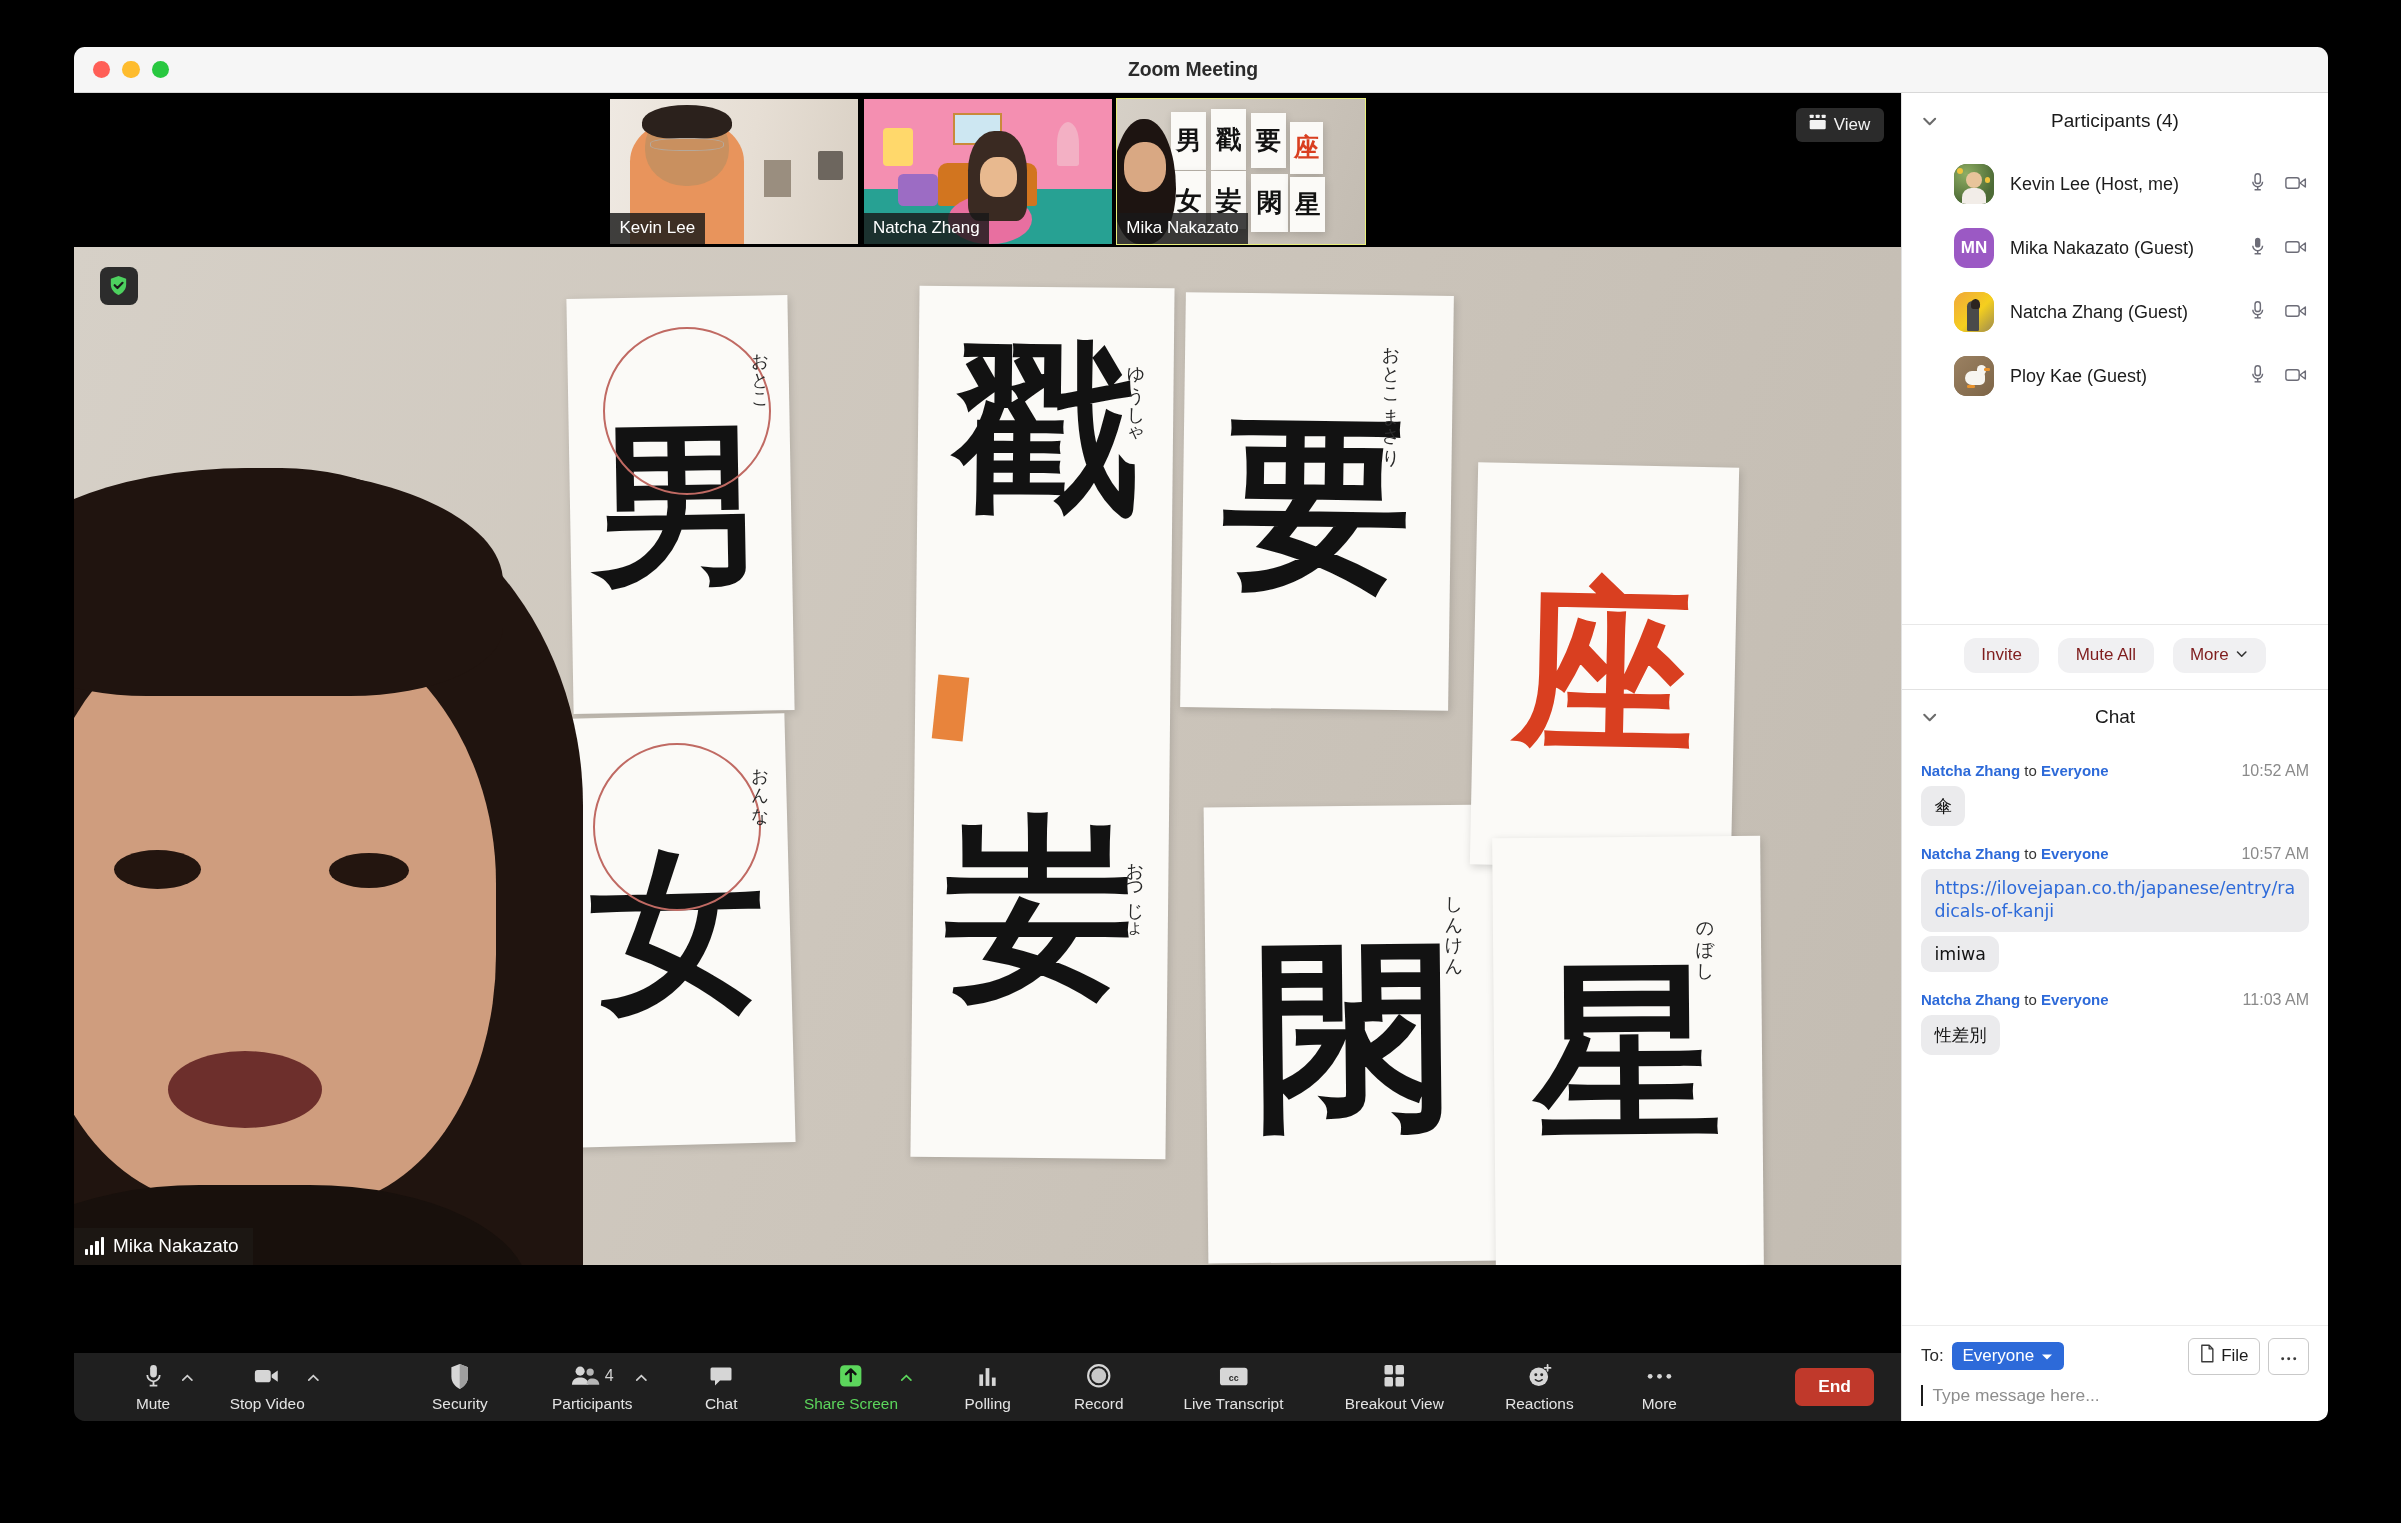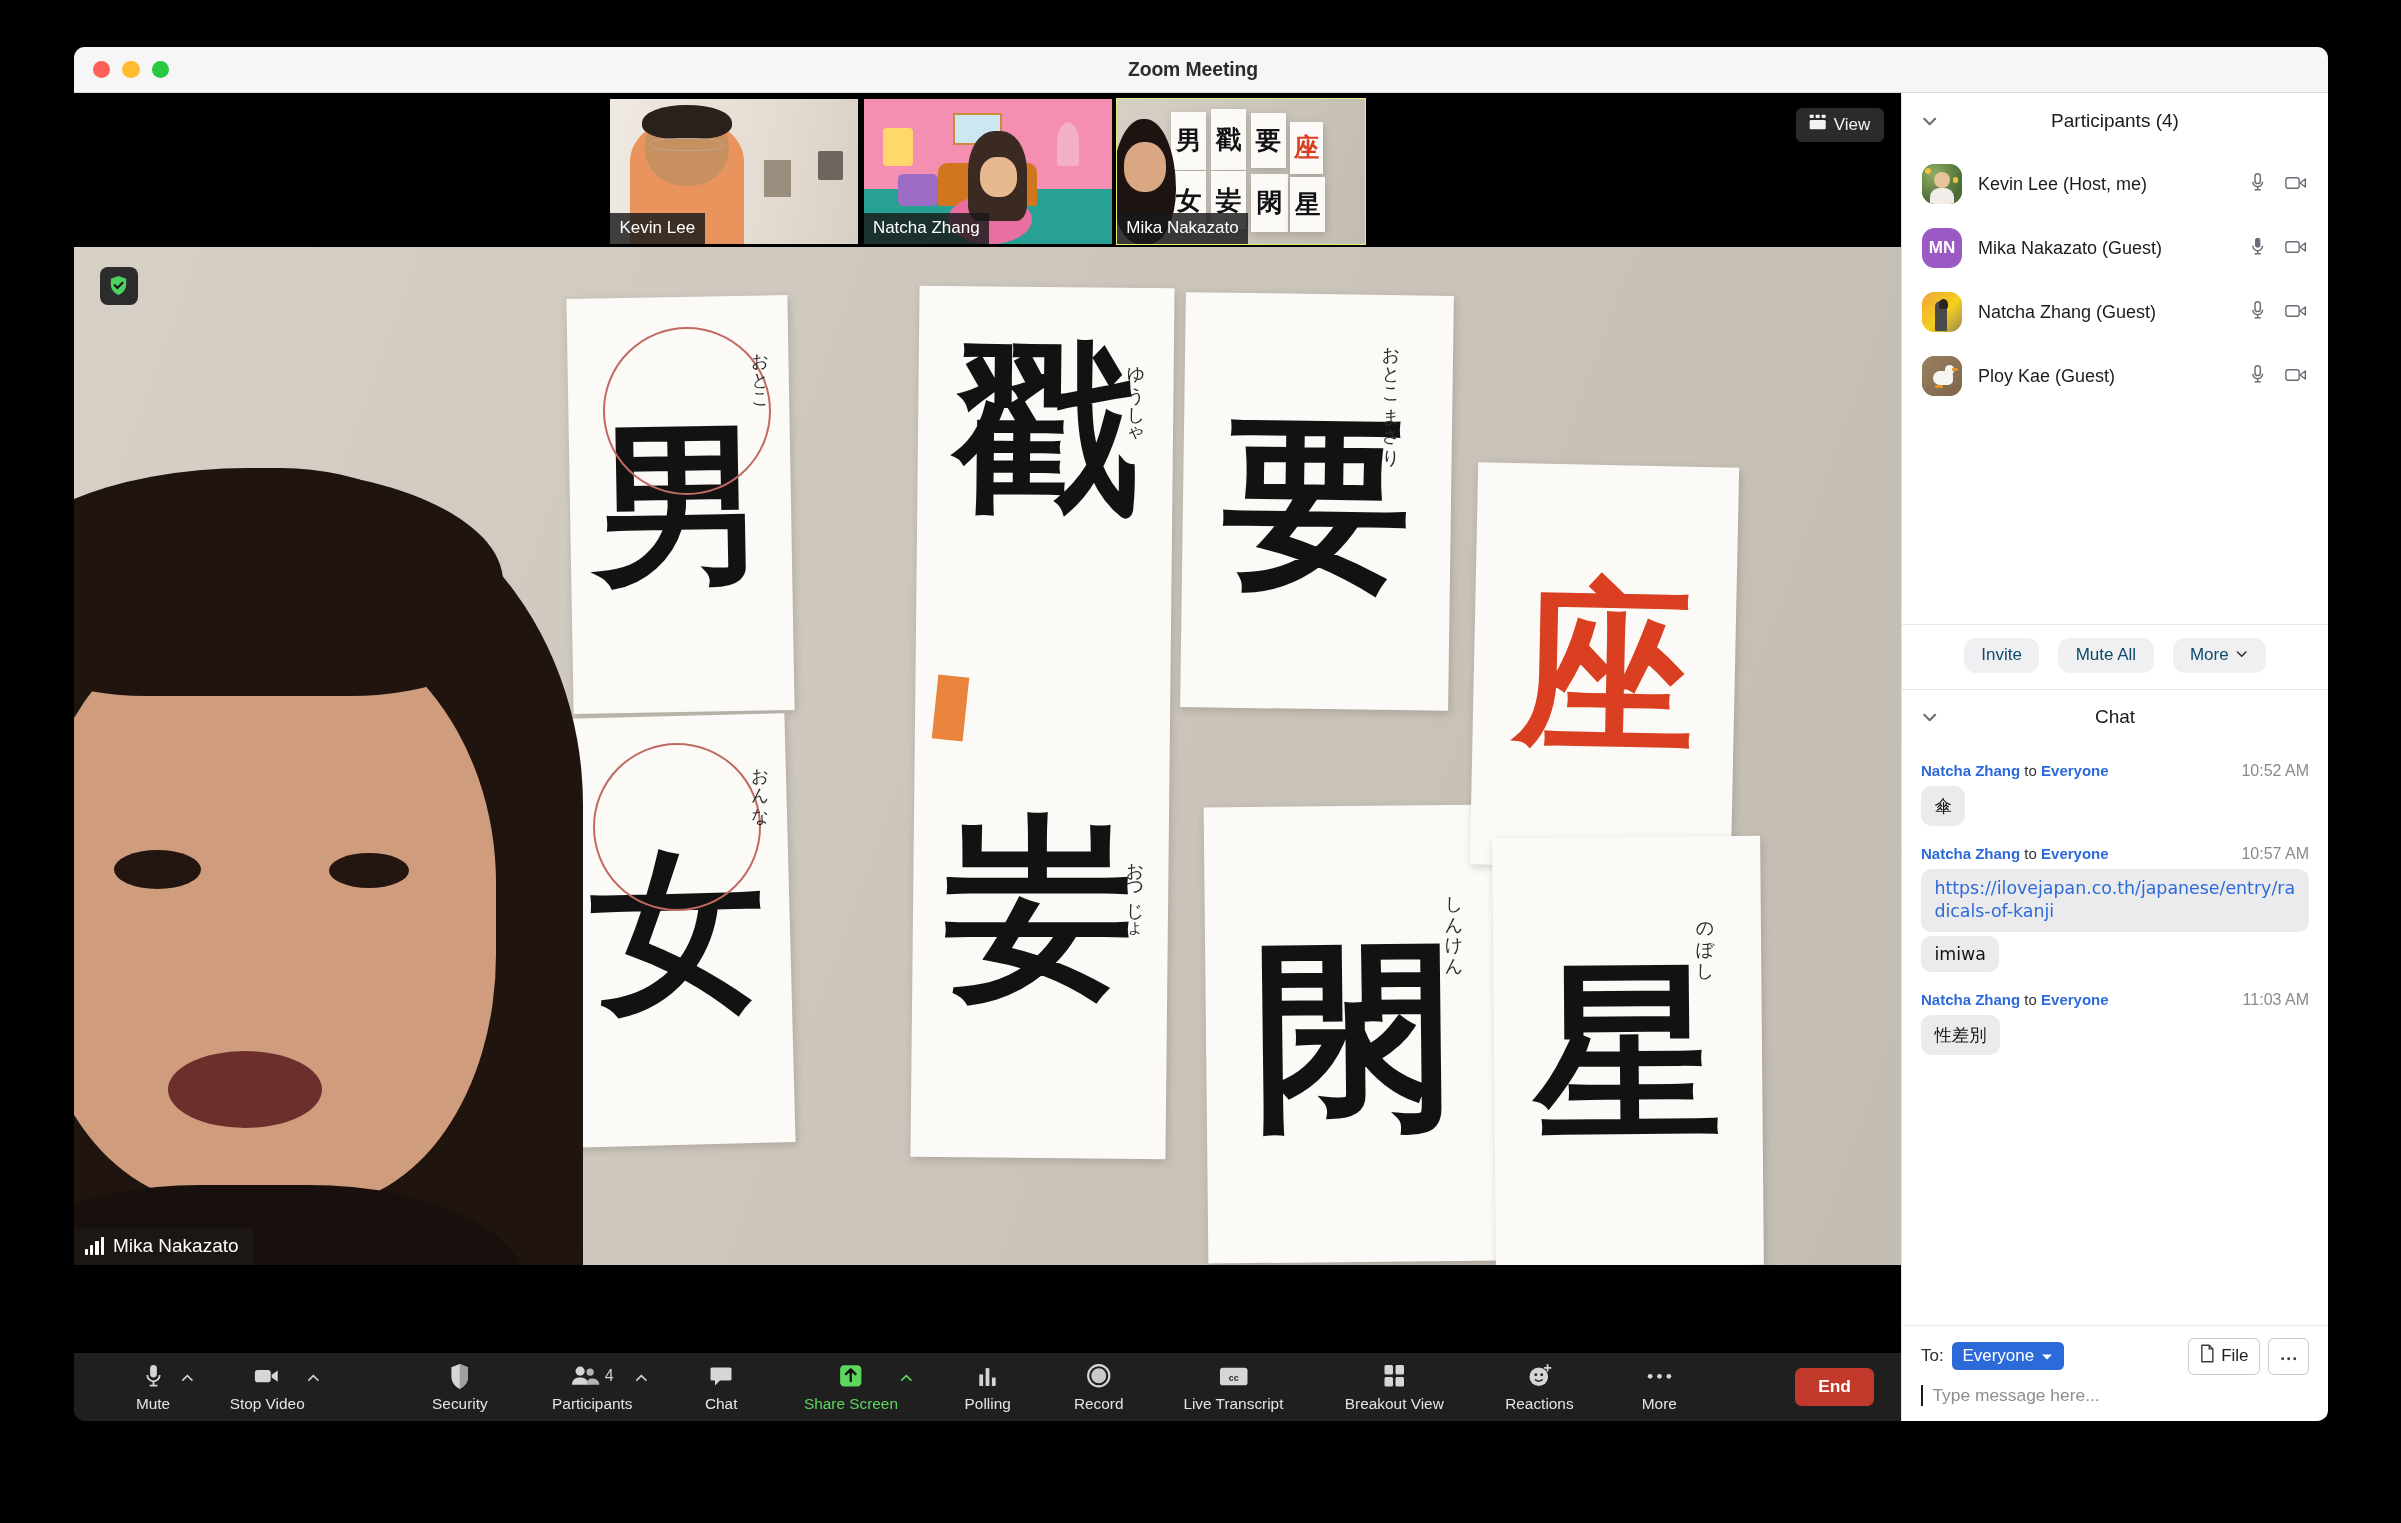--- a/index.html
+++ b/index.html
@@ -256,21 +256,21 @@
   .panel-collapse {
     position: absolute;
     left: 19px;
     top: 50%;
     transform: translateY(-50%);
     cursor: pointer;
     width: 17.4px; height: 17.4px;
   }
 
   
-  #participants-list { flex: 1; overflow: hidden; padding-top: 4px; }
+  #participants-list { flex: 1; overflow: hidden; padding-top: 4px; margin-left: 32px; }
   .participant-row {
     display: flex;
     align-items: center;
     height: 64px;
     padding: 0 20px;
     cursor: pointer;
   }
   .avatar {
     width: 40px; height: 40px;
     border-radius: 12.7px;
@@ -293,21 +293,21 @@
   #participant-actions {
     display: flex;
     justify-content: center;
     gap: 19px;
     padding: 13.4px 0 16px 0;
     border-top: 0.7px solid #e8e8e8;
     flex-shrink: 0;
   }
   .pill-btn {
     background: #f0f0f2;
-    color: #0c4a6e;
+    color: #7f1d1d;
     font-size: 17px;
     padding: 7.4px 17.4px;
     border-radius: 12px;
     cursor: pointer;
     display: flex; align-items: center; gap: 6.7px;
   }
 
   
   #chat-section {
     border-top: 0.7px solid #e2e2e2;

